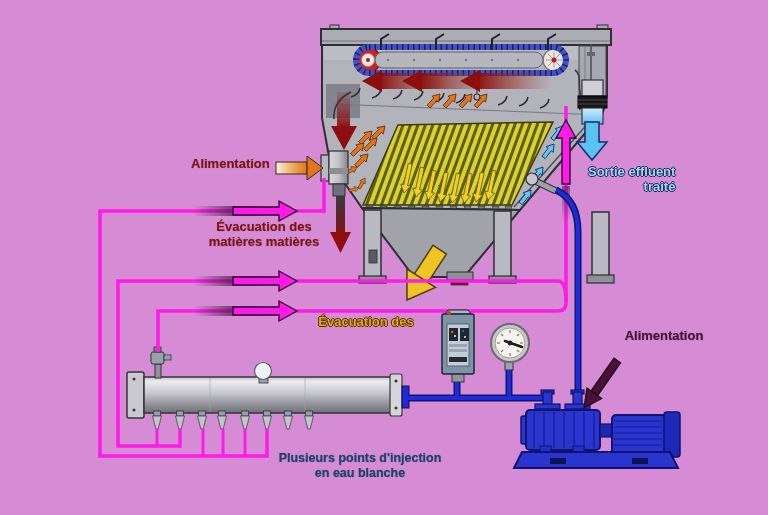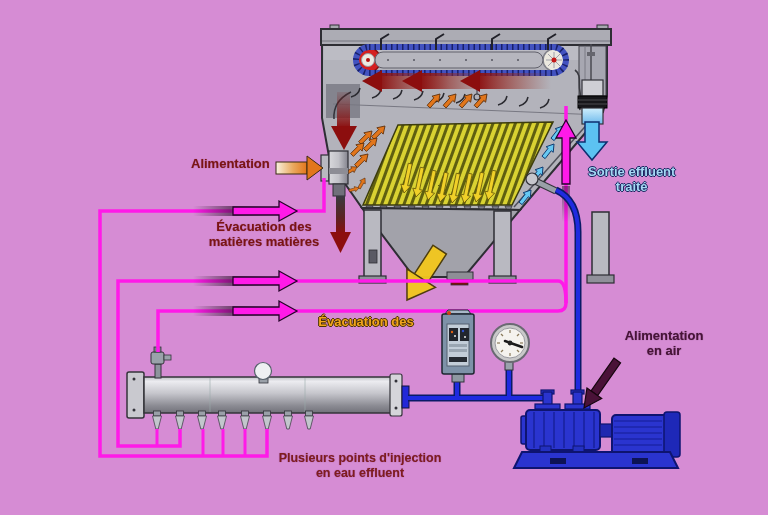--- a/index.html
+++ b/index.html
@@ -3,23 +3,23 @@
 <meta charset="utf-8">
 <style>
   html,body{margin:0;padding:0;}
   #stage{position:relative;width:768px;height:515px;background:#d68cd4;overflow:hidden;
          font-family:"Liberation Sans",sans-serif;}
   #diagram-svg{position:absolute;left:0;top:0;}
   .lbl{position:absolute;font-weight:bold;font-size:13px;line-height:1.18;text-align:center;white-space:nowrap;}
   .lbl span{display:block;}
   .lbl-feed,.lbl-floated{color:#7c1414;text-shadow:0 0 1px rgba(70,10,10,.45);}
   .lbl-settled{color:#f2a41c;text-shadow:-1px 0 #4a3400,1px 0 #4a3400,0 -1px #4a3400,0 1px #4a3400;}
-  .lbl-effluent{color:#a6d8f4;text-align:center;text-shadow:-1px 0 #16255e,1px 0 #16255e,0 -1px #16255e,0 1px #16255e;}
+  .lbl-effluent{color:#a6d8f4;text-align:right;text-shadow:-1px 0 #16255e,1px 0 #16255e,0 -1px #16255e,0 1px #16255e;}
   .lbl-air{color:#471337;text-shadow:0 0 1px rgba(30,5,25,.5);}
-  .lbl-injection{color:#7f1d1d;font-size:12.5px;text-shadow:0 0 1px rgba(90,0,80,.55);}
+  .lbl-injection{color:#0c4a6e;font-size:12.5px;text-shadow:0 0 1px rgba(90,0,80,.55);}
 </style>
 </head>
 <body>
 
 <div id="stage">
 
 <svg id="diagram-svg" width="768" height="515" viewBox="0 0 768 515">
   <defs>
     <linearGradient id="smudgeH" x1="0" y1="0" x2="1" y2="0">
       <stop offset="0" stop-color="rgba(40,14,40,0)"></stop>
@@ -423,21 +423,20 @@
   <span>Évacuation des</span>
 </div>
 
 <div class="lbl lbl-effluent" style="left:588px;top:164px;">
   <span>Sortie effluent</span>
   <span>traité</span>
 </div>
 
 <div class="lbl lbl-air" style="left:608px;top:328px;width:112px;">
   <span>Alimentation</span>
-  <span>en air</span>
 </div>
 
 <div class="lbl lbl-injection" style="left:270px;top:451px;width:180px;">
   <span>Plusieurs points d'injection</span>
-  <span>en eau effluent</span>
+  <span>en eau blanche</span>
 </div>
 
 </div>
 
 </body></html>

